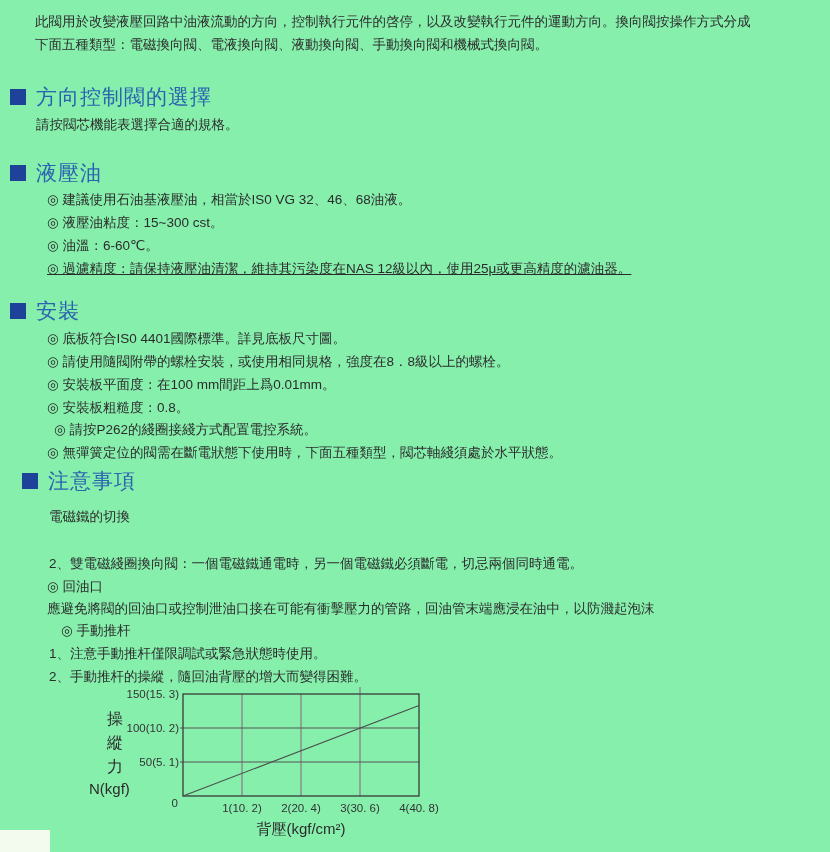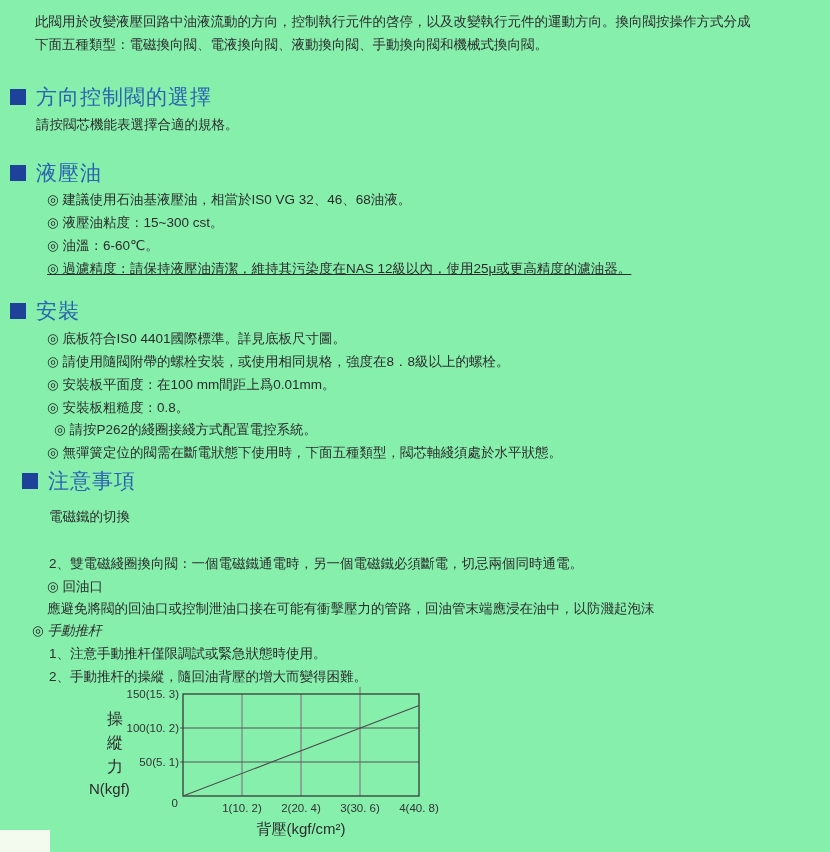--- a/index.html
+++ b/index.html
@@ -84,21 +84,21 @@
   <div class="body-line" style="left:47px;top:444px;">◎ 無彈簧定位的閥需在斷電狀態下使用時，下面五種類型，閥芯軸綫須處於水平狀態。</div>
 
   <div class="heading" style="top:468px;padding-left:12px;">
     <span class="sq"></span>
     <span class="htxt">注意事項</span>
   </div>
   <div class="body-line" style="left:49px;top:508px;">電磁鐵的切換</div>
   <div class="body-line" style="left:49px;top:555px;">2、雙電磁綫圈換向閥：一個電磁鐵通電時，另一個電磁鐵必須斷電，切忌兩個同時通電。</div>
   <div class="body-line" style="left:47px;top:578px;">◎ 回油口</div>
   <div class="body-line" style="left:47px;top:600px;">應避免將閥的回油口或控制泄油口接在可能有衝擊壓力的管路，回油管末端應浸在油中，以防濺起泡沫</div>
-  <div class="body-line" style="left:32px;top:622px;font-style:italic;">◎ 手動推杆</div>
+  <div class="body-line" style="left:61px;top:622px;">◎ 手動推杆</div>
   <div class="body-line" style="left:49px;top:645px;">1、注意手動推杆僅限調試或緊急狀態時使用。</div>
   <div class="body-line" style="left:49px;top:668px;">2、手動推杆的操縱，隨回油背壓的增大而變得困難。</div>
 
   <div class="chart">
     <span class="ylab-char" style="top:26px;">操</span>
     <span class="ylab-char" style="top:50px;">縱</span>
     <span class="ylab-char" style="top:74px;">力</span>
     <span class="ylab-unit" style="top:97px;">N(kgf)</span>
     <svg width="500" height="169" viewBox="0 0 500 169">
         <line x1="157" y1="11" x2="157" y2="113" stroke="#8a8a8a" stroke-width="1.4"></line>

